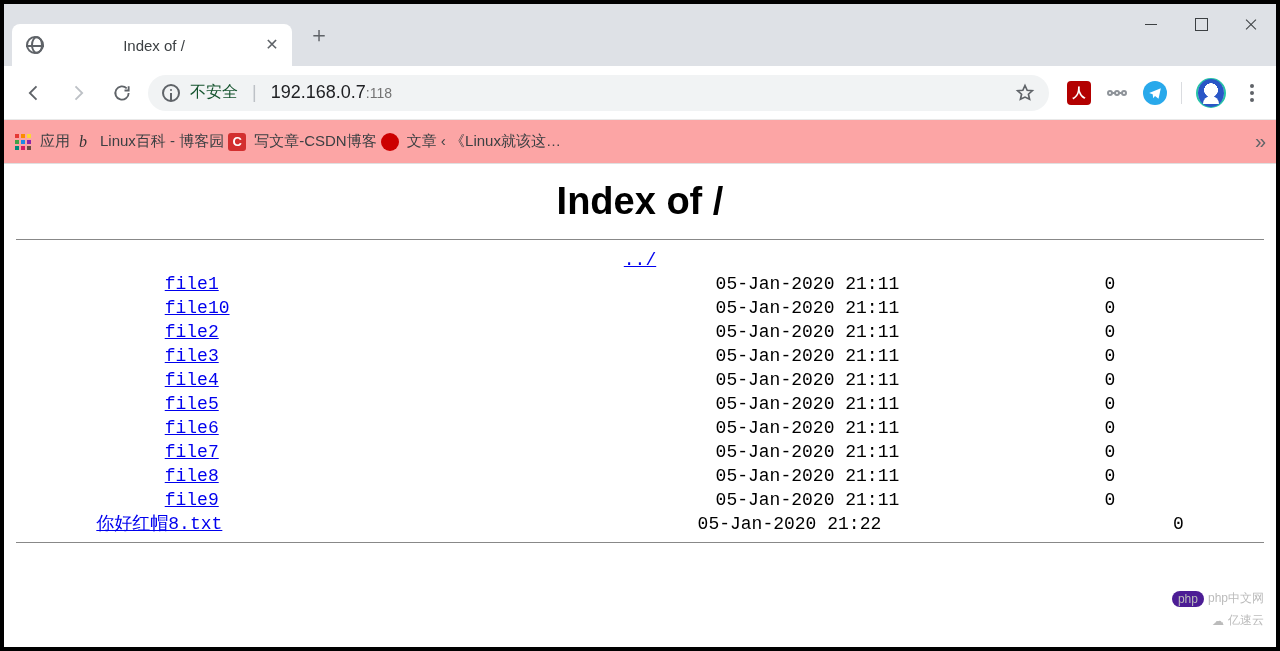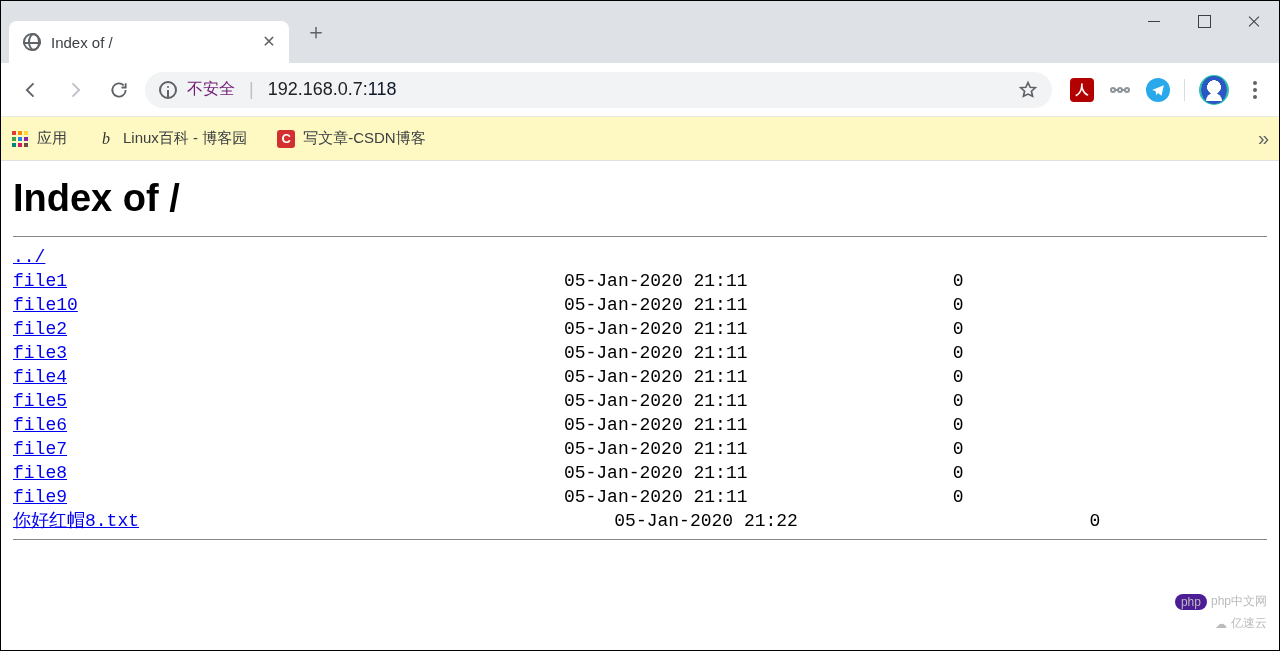--- a/index.html
+++ b/index.html
@@ -1,17 +1,17 @@
 <!DOCTYPE html>
 <html><head>
 <meta charset="utf-8">
 <style>
   * { box-sizing: border-box; }
   html, body { margin: 0; padding: 0; font-family: "Segoe UI", Arial, sans-serif; font-size: 14px; background: #fff; color: #202124; }
-  .window { width: 1280px; height: 651px; position: relative; background: #fff; border: 1px solid #000000; overflow: hidden; }
+  .window { width: 1280px; height: 651px; position: relative; background: #fff; border: 4px solid #000000; overflow: hidden; text-align: center; }
 
   
   .titlebar { height: 62px; background: #dee1e6; display: flex; align-items: flex-end; position: relative; }
   .tab { margin-left: 8px; height: 42px; background: #fff; border-radius: 8px 8px 0 0; display: flex; align-items: center; padding: 0 12px 0 14px; min-width: 280px; gap: 10px; }
   .globe-icon { width: 18px; height: 18px; border: 2px solid #5f6368; border-radius: 50%; position: relative; flex: 0 0 18px; }
   .globe-icon::before, .globe-icon::after { content: ""; position: absolute; background: transparent; }
   .globe-icon::before { left: 50%; top: -2px; bottom: -2px; width: 8px; margin-left: -4px; border: 2px solid #5f6368; border-radius: 50%; }
   .globe-icon::after { left: -2px; right: -2px; top: 50%; height: 0; border-top: 2px solid #5f6368; }
   .tab-title { flex: 1 1 auto; font-size: 15px; color: #3c4043; white-space: nowrap; overflow: hidden; text-overflow: ellipsis; }
   .tab-close { width: 16px; height: 16px; color: #5f6368; display: flex; align-items: center; justify-content: center; cursor: pointer; font-size: 16px; line-height: 1; }
@@ -29,44 +29,44 @@
   
   .toolbar { height: 54px; background: #fff; border-bottom: 1px solid #e8e8e8; display: flex; align-items: center; padding: 0 12px; gap: 8px; }
   .nav-btn { width: 36px; height: 36px; display: flex; align-items: center; justify-content: center; color: #5f6368; cursor: pointer; border-radius: 50%; }
   .nav-btn.disabled { color: #bdc1c6; cursor: default; }
   .nav-btn svg { width: 20px; height: 20px; }
 
   .omnibox { flex: 1 1 auto; height: 36px; background: #f1f3f4; border-radius: 18px; display: flex; align-items: center; padding: 0 14px; gap: 10px; color: #5f6368; }
   .info-icon { width: 18px; height: 18px; border: 2px solid #5f6368; border-radius: 50%; position: relative; flex: 0 0 18px; }
   .info-icon::before { content: ""; position: absolute; left: 50%; top: 3px; width: 2px; height: 2px; background: #5f6368; transform: translateX(-50%); border-radius: 50%; }
   .info-icon::after  { content: ""; position: absolute; left: 50%; top: 7px; width: 2px; height: 7px; background: #5f6368; transform: translateX(-50%); }
-  .security-label { font-size: 16px; color: #701a75; white-space: nowrap; }
+  .security-label { font-size: 16px; color: #14532d; white-space: nowrap; }
   .sep-pipe { color: #bdc1c6; font-size: 18px; margin: 0 4px; }
   .url-host { color: #202124; font-size: 18px; }
-  .url-port { color: #0f172a; font-size: 18px; }
+  .url-port { color: #737373; font-size: 14px; }
   .omnibox-spacer { flex: 1 1 auto; }
   .star-btn { width: 20px; height: 20px; color: #5f6368; cursor: pointer; }
   .star-btn svg { width: 20px; height: 20px; }
 
   .ext-icons { display: flex; align-items: center; gap: 14px; margin-left: 10px; }
   .ext-icon { width: 24px; height: 24px; border-radius: 4px; display: flex; align-items: center; justify-content: center; color: #fff; font-size: 13px; font-weight: bold; cursor: pointer; }
   .ext-adobe    { background: #b30000; }
   .ext-sync     { background: transparent; color: #8e9399; }
   .ext-sync svg { width: 24px; height: 24px; }
   .ext-telegram { background: #29a9eb; border-radius: 50%; }
   .ext-telegram svg { width: 14px; height: 14px; }
   .ext-divider  { width: 1px; height: 22px; background: #dadce0; }
   .avatar       { width: 28px; height: 28px; border-radius: 50%; background: radial-gradient(circle at 50% 40%, #fff 0 32%, transparent 33%), #2a56c6; position: relative; }
   .avatar::after{ content: ""; position: absolute; left: 50%; bottom: 3px; width: 16px; height: 8px; background: #fff; border-radius: 8px 8px 0 0; transform: translateX(-50%); }
   .avatar-wrap  { width: 30px; height: 30px; border: 2px solid #27c4a8; border-radius: 50%; display:flex; align-items:center; justify-content:center; cursor:pointer; }
   .menu-dots    { width: 24px; display: flex; flex-direction: column; align-items: center; gap: 3px; cursor: pointer; }
   .menu-dots span { width: 4px; height: 4px; background: #5f6368; border-radius: 50%; }
 
   
-  .bookmarks { height: 44px; background: #fef9c3; border-bottom: 1px solid #e0e0e0; display: flex; align-items: center; padding: 0 10px; gap: 30px; }
+  .bookmarks { height: 44px; background: #fca5a5; border-bottom: 1px solid #e0e0e0; display: flex; align-items: center; padding: 0 10px; gap: 4px; }
   .bk { display: flex; align-items: center; gap: 8px; font-size: 15px; color: #3c4043; cursor: pointer; white-space: nowrap; }
   .bk-icon { width: 18px; height: 18px; display: flex; align-items: center; justify-content: center; }
   .apps-grid { display: grid; grid-template-columns: repeat(3, 4px); grid-template-rows: repeat(3, 4px); gap: 2px; }
   .apps-grid span:nth-child(1){background:#e53935;} .apps-grid span:nth-child(2){background:#fb8c00;} .apps-grid span:nth-child(3){background:#fdd835;}
   .apps-grid span:nth-child(4){background:#43a047;} .apps-grid span:nth-child(5){background:#1e88e5;} .apps-grid span:nth-child(6){background:#8e24aa;}
   .apps-grid span:nth-child(7){background:#00897b;} .apps-grid span:nth-child(8){background:#d81b60;} .apps-grid span:nth-child(9){background:#6d4c41;}
   .fav-b  { font-family: Georgia, serif; font-size: 16px; color: #333; font-style: italic; }
   .fav-c  { background:#d32f2f; color:#fff; width:18px; height:18px; font-size:13px; font-weight:bold; border-radius:3px; display:flex;align-items:center;justify-content:center; }
   .fav-rh { width:18px; height:18px; background:#cc0000; border-radius:50%; }
   .bookmarks-spacer { flex:1 1 auto; }
@@ -182,20 +182,26 @@
     <div class="bk">
       <span class="bk-icon fav-b">b</span>
       <span>Linux百科 - 博客园</span>
     </div>
     <div class="bk">
       <span class="bk-icon">
           <span class="fav-c">C</span>
         </span>
       <span>写文章-CSDN博客</span>
     </div>
+    <div class="bk">
+      <span class="bk-icon">
+          <span class="fav-rh"></span>
+        </span>
+      <span>文章 ‹ 《Linux就该这…</span>
+    </div>
     <div class="bookmarks-spacer"></div>
     <div class="bk-more">»</div>
   </div>
 
   <div class="page">
     <h1>Index of /</h1>
     <hr>
     <pre id="listing"><a href="#">../</a>
 <a href="#">file1</a>                                              05-Jan-2020 21:11                   0
 <a href="#">file10</a>                                             05-Jan-2020 21:11                   0

